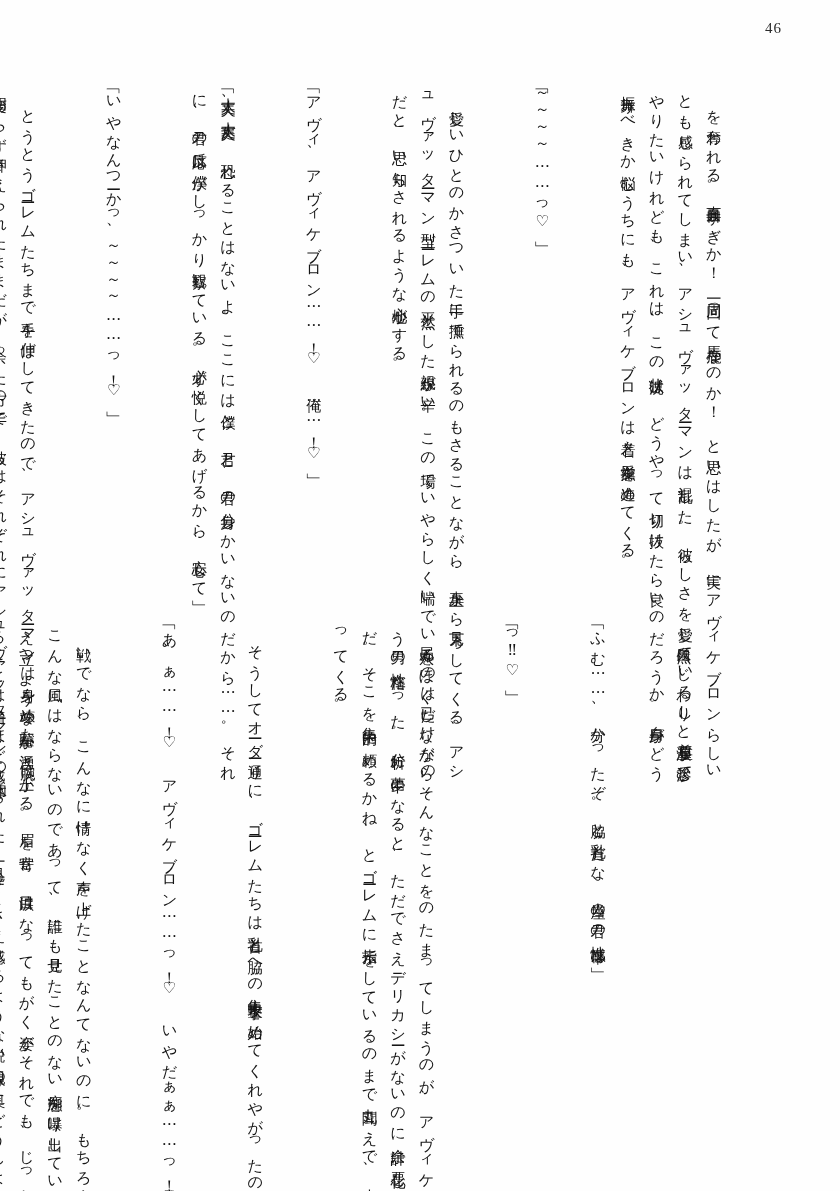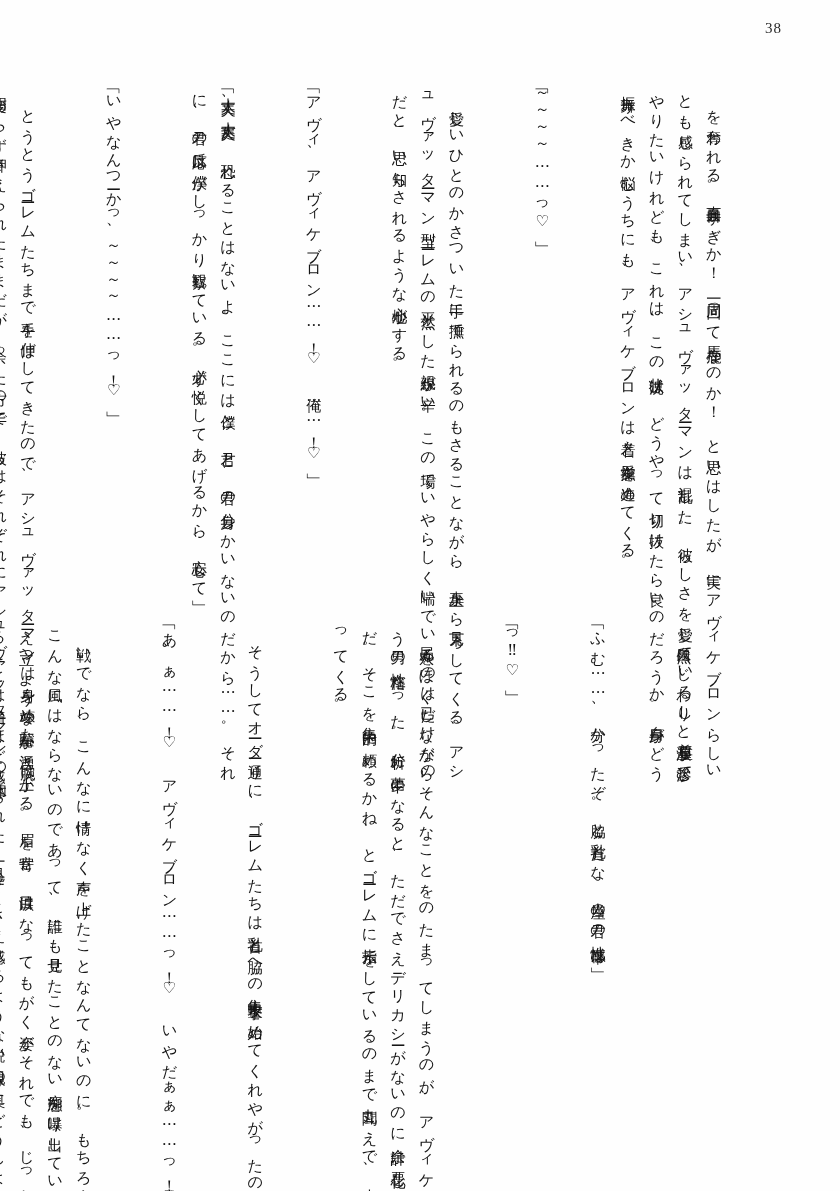--- a/index.html
+++ b/index.html
@@ -77,21 +77,21 @@
     box-shadow: inset 0 0 0 0 rgba(0,0,0,0);
   }
 </style>
 </head>
 <body>
 
 <div class="page">
 
   <div class="paper-edge"></div>
 
-  <div class="page-number">38</div>
+  <div class="page-number">46</div>
 
   <div class="vblock" id="block-upper">
     <p>を奪われる。真面目すぎか！　一周回って馬鹿なのか！　と思いはしたが、実にアヴィケブロンらしいとも感じられてしまい、アシュヴァッターマンは混乱した。彼らしさを愛しているし、尊重してやりたいけれども、これは、この状況は、どうやって切り抜けたら良いのだろうか。自身がどう振舞うべきか悩むうちにも、アヴィケブロンは着々と愛撫を進めてくる。</p>
     <p class="noindent">「～～～～……っ♡」</p>
     <p>愛しいひとのかさついた手に撫でられるのもさることながら、真上から見下ろしてくる、アシュヴァッターマン型ゴーレムの平然とした視線が辛い。この場でいやらしく喘いでいるのは己だけなのだと、思い知らされるような心地がする。</p>
     <p class="noindent">「アヴィ、アヴィケブロン……！♡　俺……！♡」</p>
     <p class="noindent">「大丈夫、大丈夫だ。恐れることはないよ。ここには僕と、君と、君の分身しかいないのだから……。それに、君の反応は僕がしっかり観察している。必ず悦くしてあげるから、安心して」</p>
     <p class="noindent">「いやなんつーかっ、～～～～……っ！♡」</p>
     <p>とうとうゴーレムたちまで手を伸ばしてきたので、アシュヴァッターマンは身を竦めた。腕は相変わらず押さえられたままだが、余った方の手で、彼らはそれぞれにアシュヴァッターマンの肉体をまさぐっている。三人ぶん三方向から、予測できないタイミングで愛されてしまい、アシュヴァッターマンの混乱と困惑はさらに深まった。びく！♡びくん！♡と身体が跳ね、</p>
   </div>

